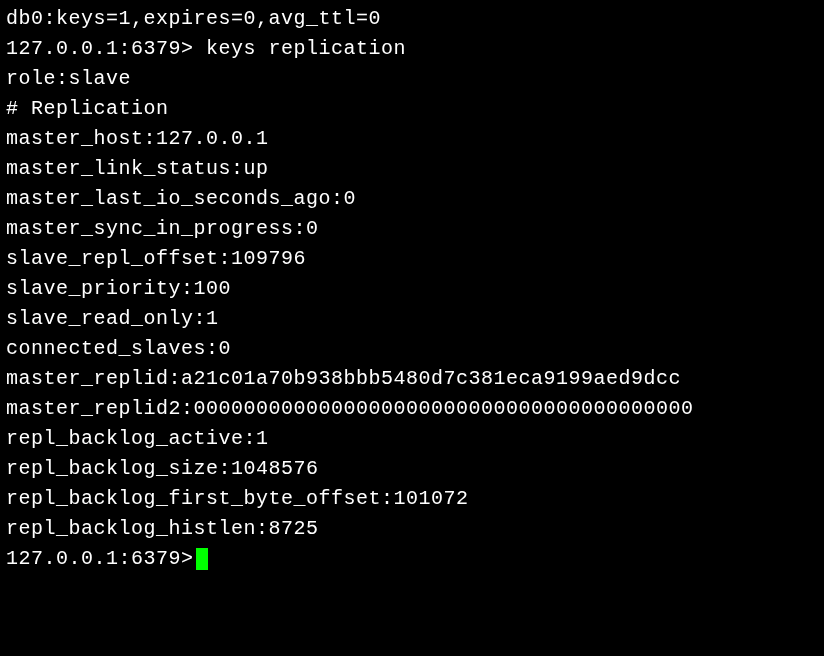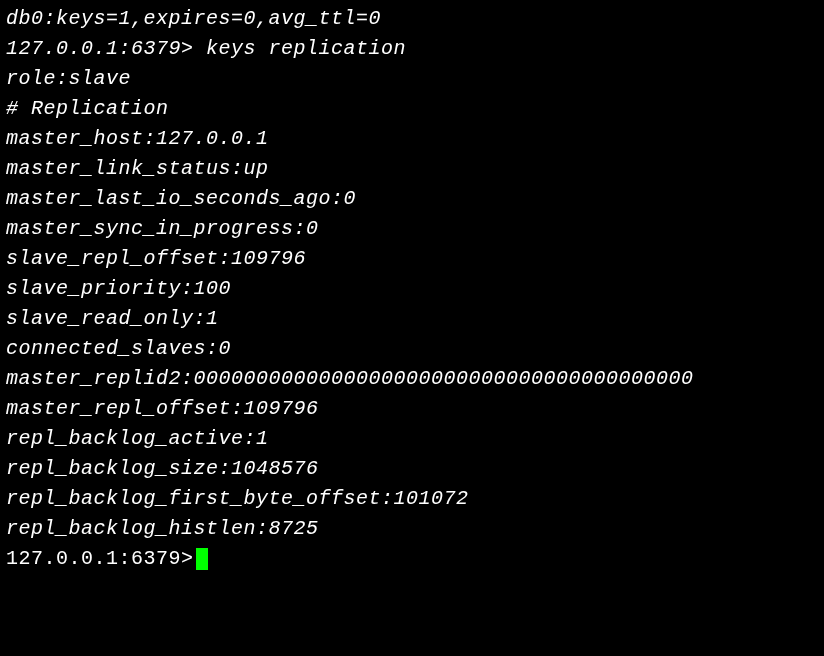--- a/index.html
+++ b/index.html
@@ -15,21 +15,20 @@
       line-height: 1.5;
       padding: 4px 6px;
       width: 824px;
       height: 656px;
       overflow: hidden;
       letter-spacing: 0.5px;
     }
     .line {
       white-space: pre;
       display: block;
-      font-style: italic;
     }
     .prompt-line {
       display: flex;
       align-items: center;
     }
     .cursor {
       display: inline-block;
       width: 12px;
       height: 22px;
       background: #00ff00;
@@ -46,22 +45,22 @@
   <span class="line">role:slave</span>
   <span class="line"># Replication</span>
   <span class="line">master_host:127.0.0.1</span>
   <span class="line">master_link_status:up</span>
   <span class="line">master_last_io_seconds_ago:0</span>
   <span class="line">master_sync_in_progress:0</span>
   <span class="line">slave_repl_offset:109796</span>
   <span class="line">slave_priority:100</span>
   <span class="line">slave_read_only:1</span>
   <span class="line">connected_slaves:0</span>
+  <span class="line">master_replid:a21c01a70b938bbb5480d7c381eca9199aed9dcc</span>
   <span class="line">master_replid2:0000000000000000000000000000000000000000</span>
-  <span class="line">master_repl_offset:109796</span>
   <span class="line">repl_backlog_active:1</span>
   <span class="line">repl_backlog_size:1048576</span>
   <span class="line">repl_backlog_first_byte_offset:101072</span>
   <span class="line">repl_backlog_histlen:8725</span>
   <span class="prompt-line">
     <span>127.0.0.1:6379&gt; </span>
       <span class="cursor"></span>
   </span>
 </div>
 

